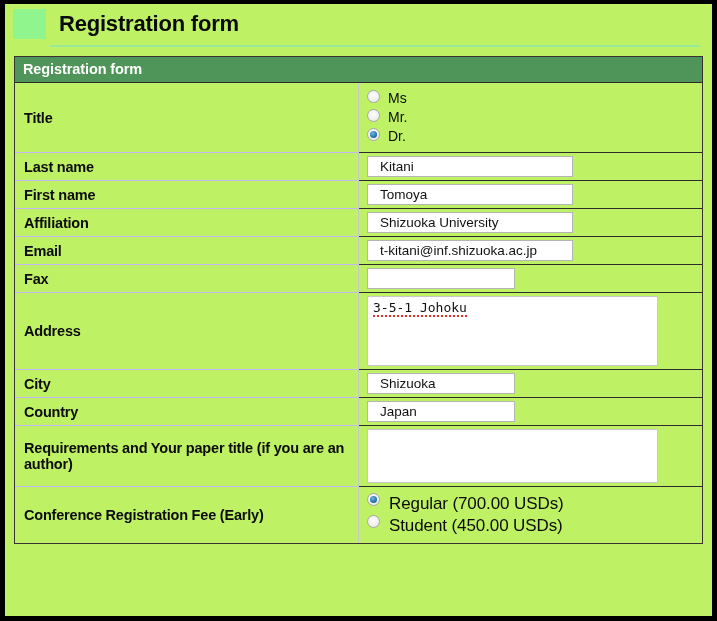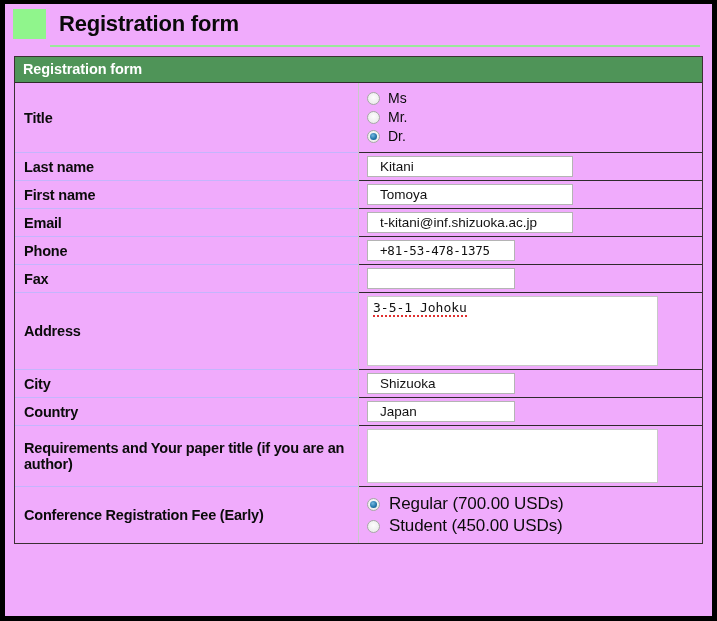--- a/index.html
+++ b/index.html
@@ -5,21 +5,21 @@
   * { box-sizing: border-box; }
   html, body {
     margin: 0; padding: 0;
     background: #ffffff;
     font-family: "Liberation Sans", sans-serif;
   }
   #page {
     position: relative;
     width: 717px;
     height: 621px;
-    background: #f0abfc;
+    background: #bef264;
     border: 5px solid #000000;
     border-top: 4px solid #000000;
     overflow: hidden;
   }
   
   .page-header {
     position: relative;
     height: 40px;
     padding-left: 8px;
     display: flex;
@@ -117,21 +117,21 @@
   .ta.addr { height: 70px; }
   .ta.req  { height: 54px; }
   .spell {
     border-bottom: 2px dotted #e03030;
     padding-bottom: 0px;
   }
   
   .radio-group { padding: 3px 0 3px 0; }
   .radio-row {
     display: flex;
-    align-items: center;
+    align-items: flex-start;
     line-height: 17px;
     padding: 1px 0;
   }
   .radio-row.big { line-height: 22px; padding: 0; }
   .rb {
     width: 13px; height: 13px;
     border-radius: 50%;
     border: 1px solid #a6a6a6;
     background: radial-gradient(circle at 50% 40%, #fdfdfd 0%, #ededed 70%, #dcdcdc 100%);
     flex: none;
@@ -196,34 +196,34 @@
         </tr>
 
         <tr>
           <td class="label">First name</td>
           <td class="field">
             <span class="tb w-wide">Tomoya</span>
           </td>
         </tr>
 
 
+        <tr>
+          <td class="label">Affiliation</td>
+          <td class="field">
+            <span class="tb w-wide">Shizuoka University</span>
+          </td>
+        </tr>
 
         <tr>
           <td class="label">Email</td>
           <td class="field">
             <span class="tb w-wide">t-kitani@inf.shizuoka.ac.jp</span>
           </td>
         </tr>
 
-        <tr>
-          <td class="label">Phone</td>
-          <td class="field">
-            <span class="tb w-mid mono">+81-53-478-1375</span>
-          </td>
-        </tr>
 
         <tr>
           <td class="label">Fax</td>
           <td class="field">
             <span class="tb w-mid mono"></span>
           </td>
         </tr>
 
         <tr>
           <td class="label">Address</td>

